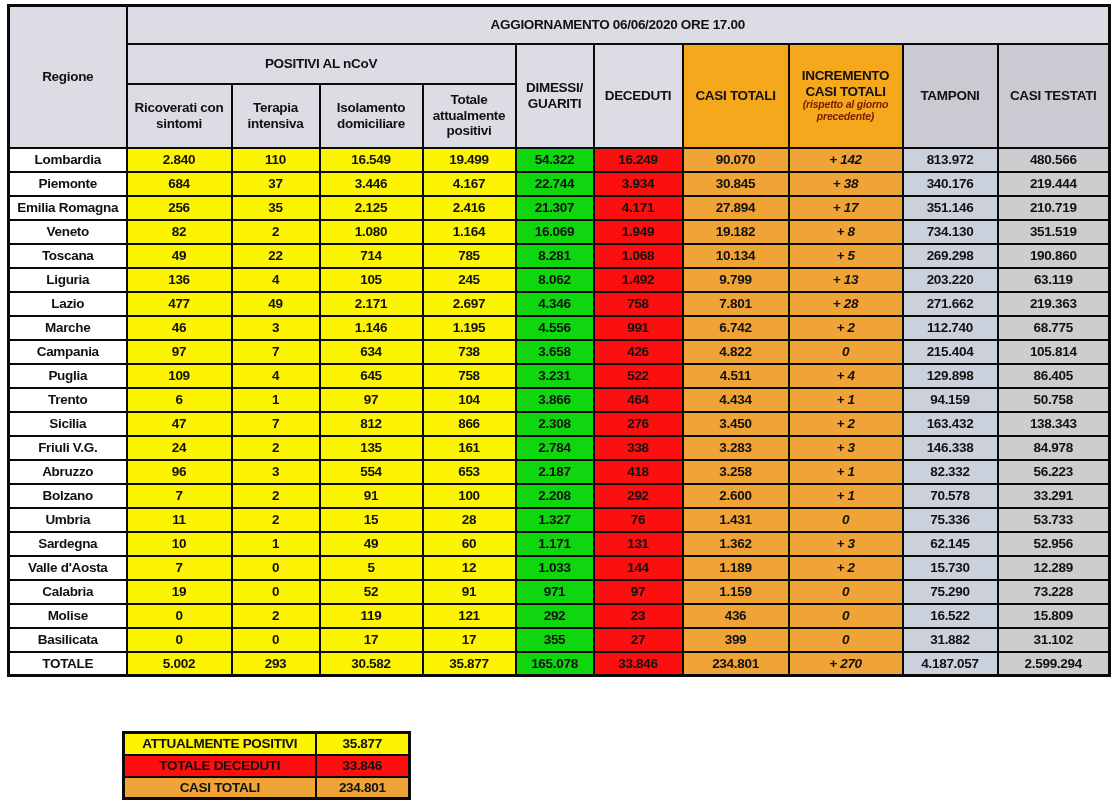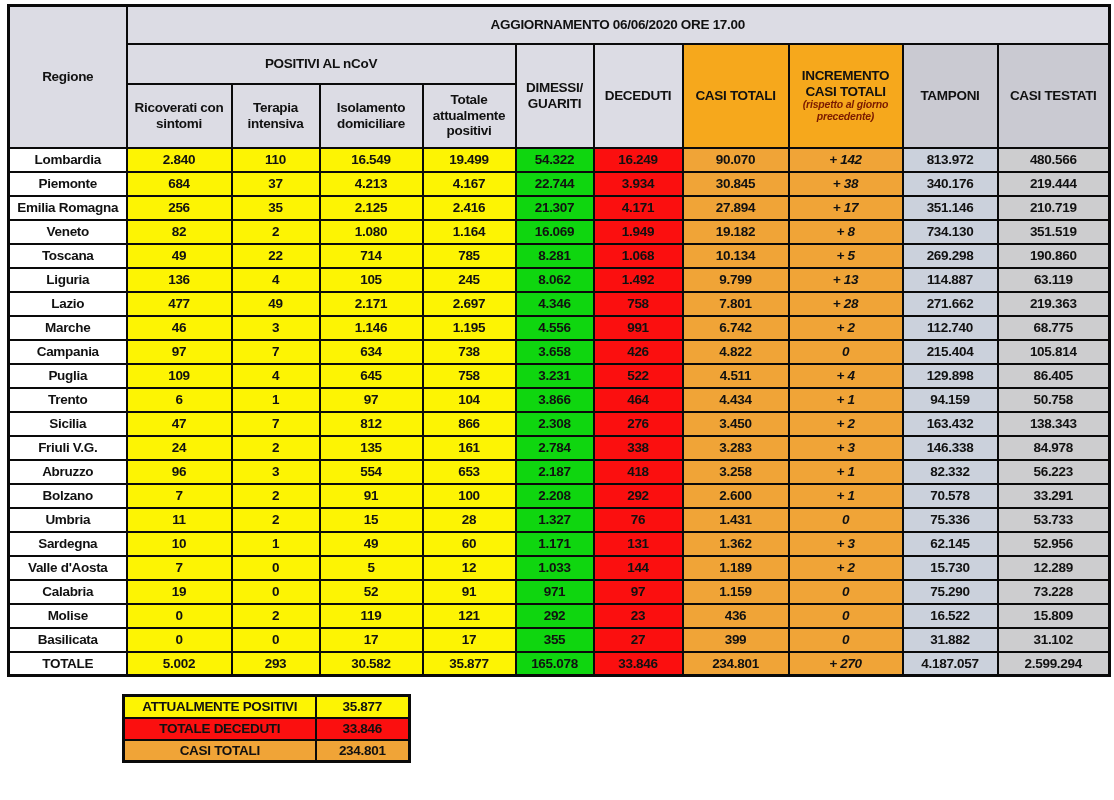--- a/index.html
+++ b/index.html
@@ -49,21 +49,21 @@
   .c-guariti         { background: var(--green); font-weight: 700; }
   .c-deceduti        { background: var(--red); color: var(--deceduti-text); font-weight: 700; }
   .c-casi_totali     { background: var(--orange-cell); font-weight: 700; }
   .c-incremento      { background: var(--orange-cell); font-style: italic; font-weight: 600; }
   .c-tamponi         { background: var(--tamponi-bg); font-weight: 700; }
   .c-casi_testati    { background: var(--testati-bg); font-weight: 700; }
   tr.total-row td    { font-weight: 700; }
 
   
   .summary-table {
-    position: absolute; left: 122px; top: 694px;
+    position: absolute; left: 122px; top: 731px;
     border-collapse: collapse; table-layout: fixed;
     border: 3px solid #0a0a0a;
   }
   .summary-table td {
     border: 2px solid #0a0a0a;
     text-align: center; vertical-align: middle;
     height: 22px; padding: 0 4px;
     font-size: 13.5px; font-weight: 700; letter-spacing: -0.3px;
     color: #111; white-space: nowrap;
   }
@@ -124,21 +124,21 @@
         <td class="c-deceduti">16.249</td>
         <td class="c-casi_totali">90.070</td>
         <td class="c-incremento">+ 142</td>
         <td class="c-tamponi">813.972</td>
         <td class="c-casi_testati">480.566</td>
       </tr>
       <tr>
         <td class="c-region">Piemonte</td>
         <td class="c-ricoverati">684</td>
         <td class="c-terapia">37</td>
-        <td class="c-isolamento">4.213</td>
+        <td class="c-isolamento">3.446</td>
         <td class="c-totale_positivi">4.167</td>
         <td class="c-guariti">22.744</td>
         <td class="c-deceduti">3.934</td>
         <td class="c-casi_totali">30.845</td>
         <td class="c-incremento">+ 38</td>
         <td class="c-tamponi">340.176</td>
         <td class="c-casi_testati">219.444</td>
       </tr>
       <tr>
         <td class="c-region">Emilia Romagna</td>
@@ -182,21 +182,21 @@
       <tr>
         <td class="c-region">Liguria</td>
         <td class="c-ricoverati">136</td>
         <td class="c-terapia">4</td>
         <td class="c-isolamento">105</td>
         <td class="c-totale_positivi">245</td>
         <td class="c-guariti">8.062</td>
         <td class="c-deceduti">1.492</td>
         <td class="c-casi_totali">9.799</td>
         <td class="c-incremento">+ 13</td>
-        <td class="c-tamponi">114.887</td>
+        <td class="c-tamponi">203.220</td>
         <td class="c-casi_testati">63.119</td>
       </tr>
       <tr>
         <td class="c-region">Lazio</td>
         <td class="c-ricoverati">477</td>
         <td class="c-terapia">49</td>
         <td class="c-isolamento">2.171</td>
         <td class="c-totale_positivi">2.697</td>
         <td class="c-guariti">4.346</td>
         <td class="c-deceduti">758</td>

